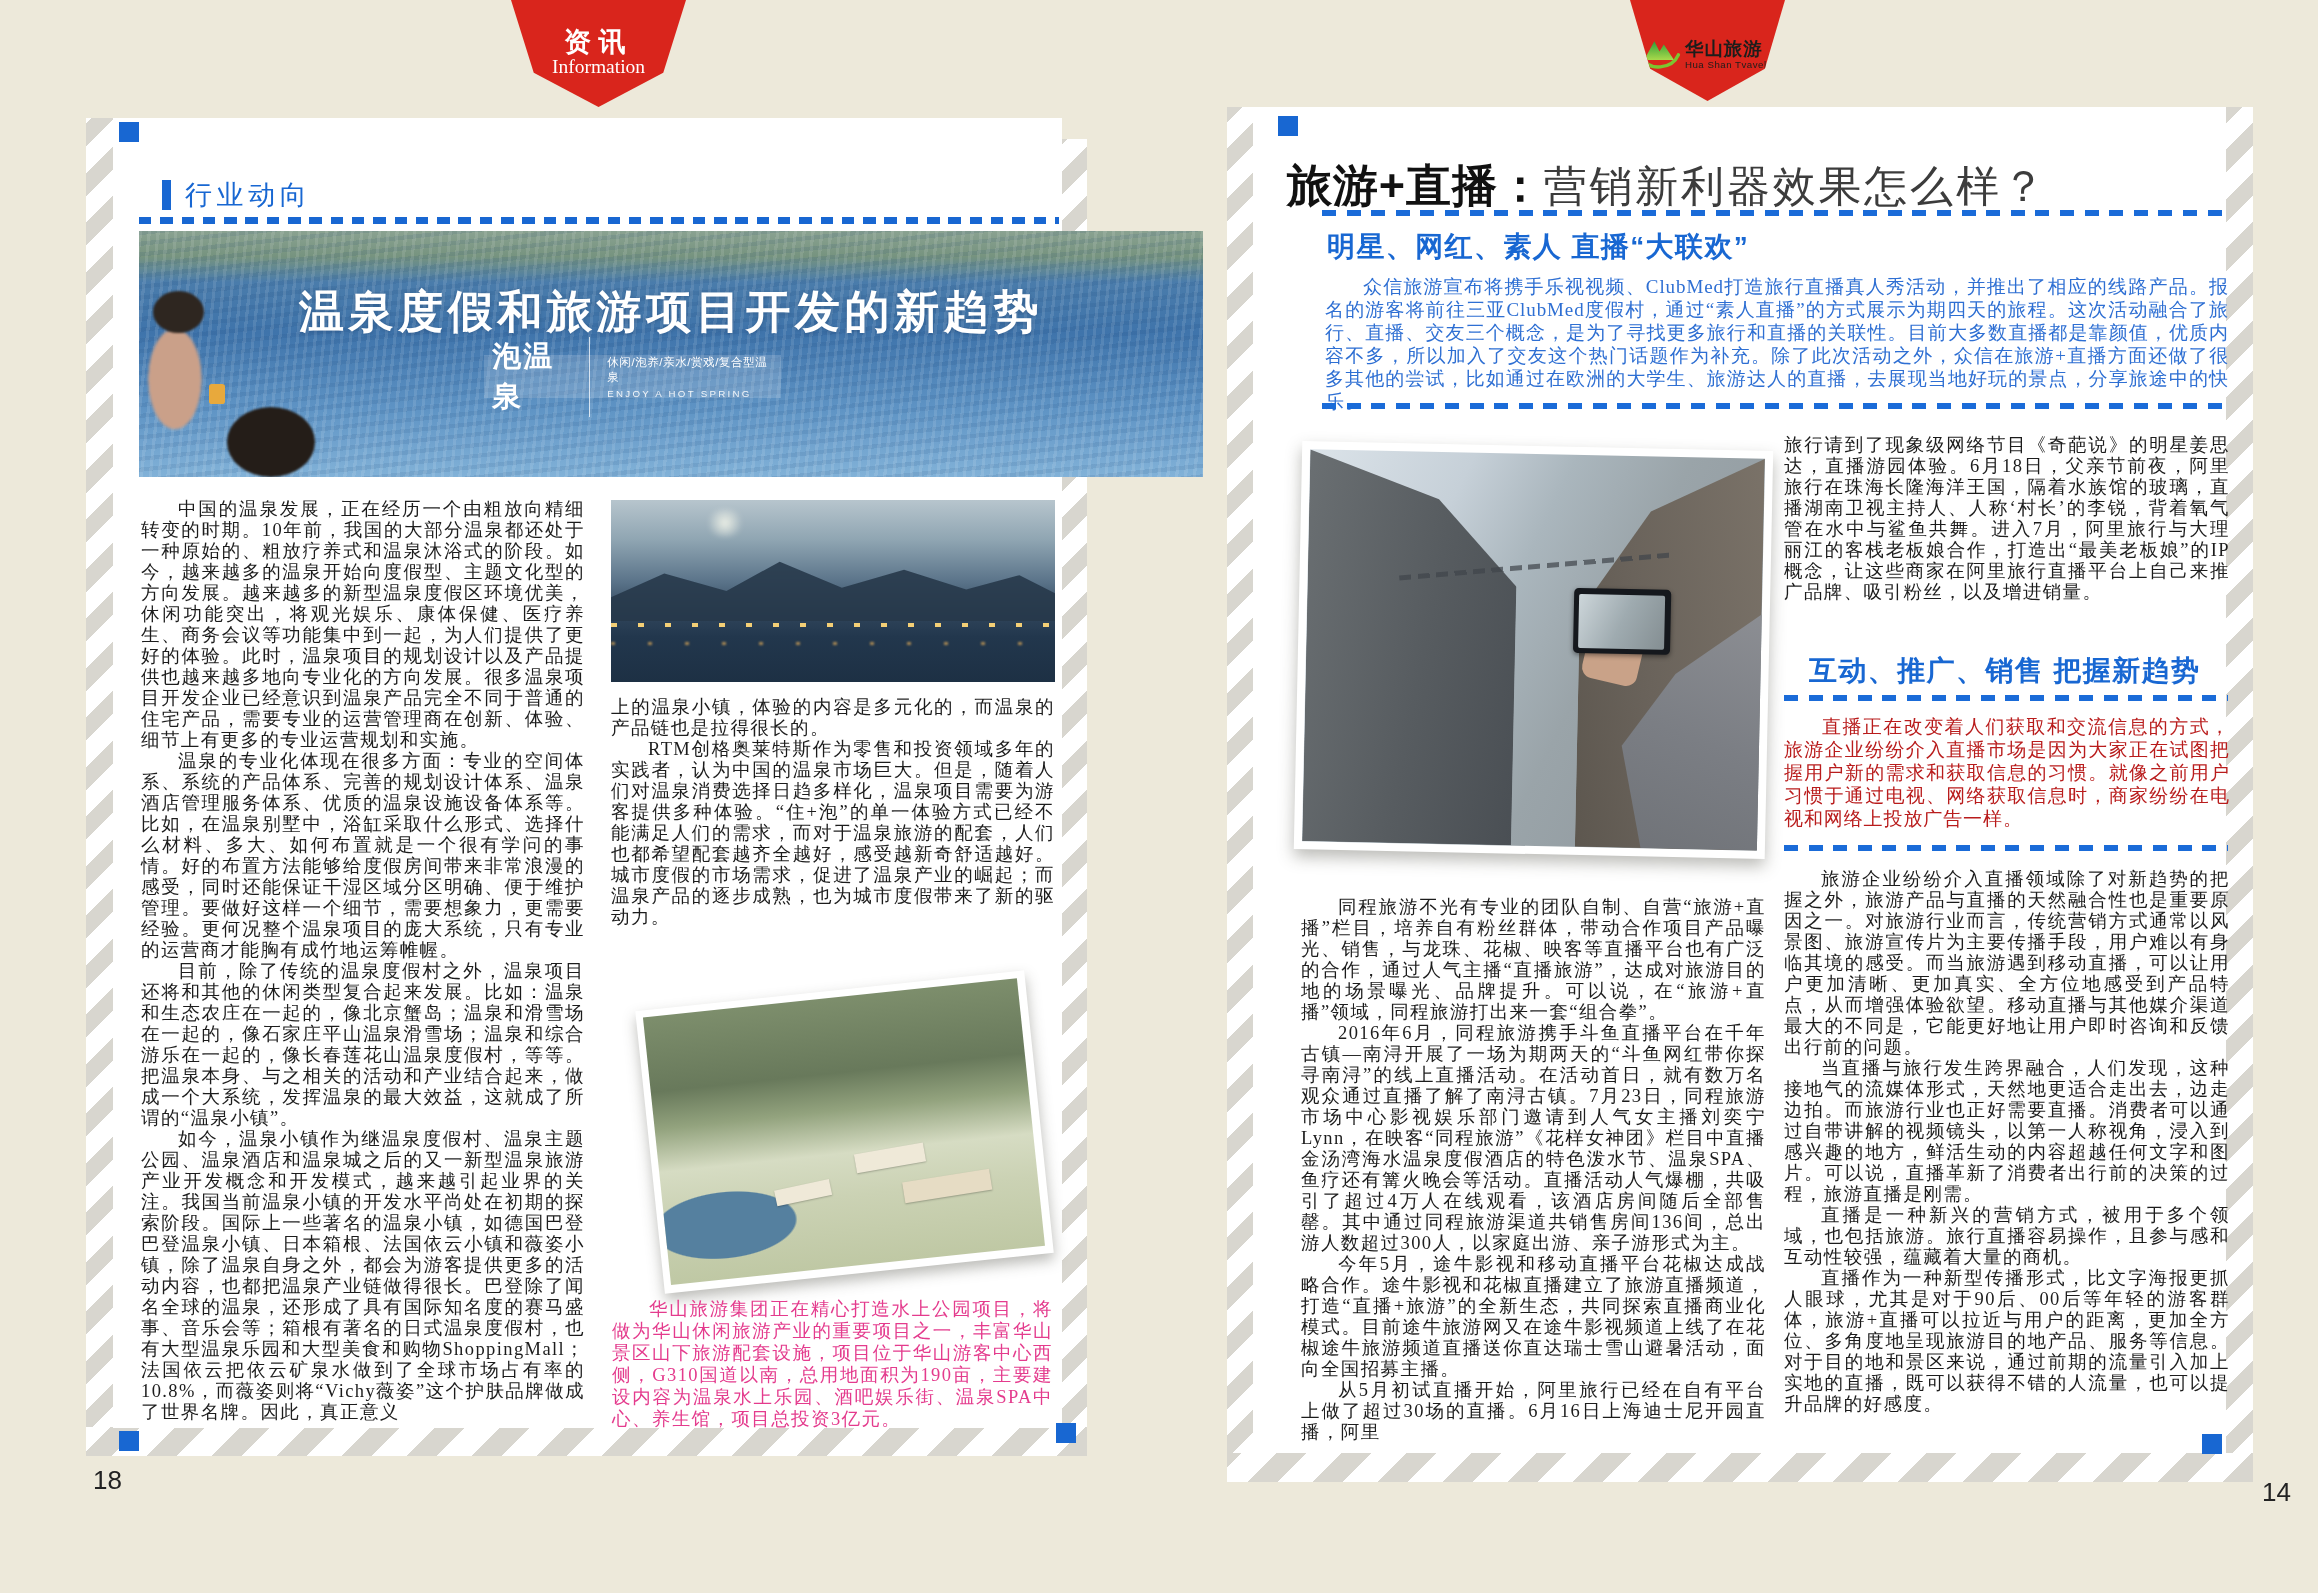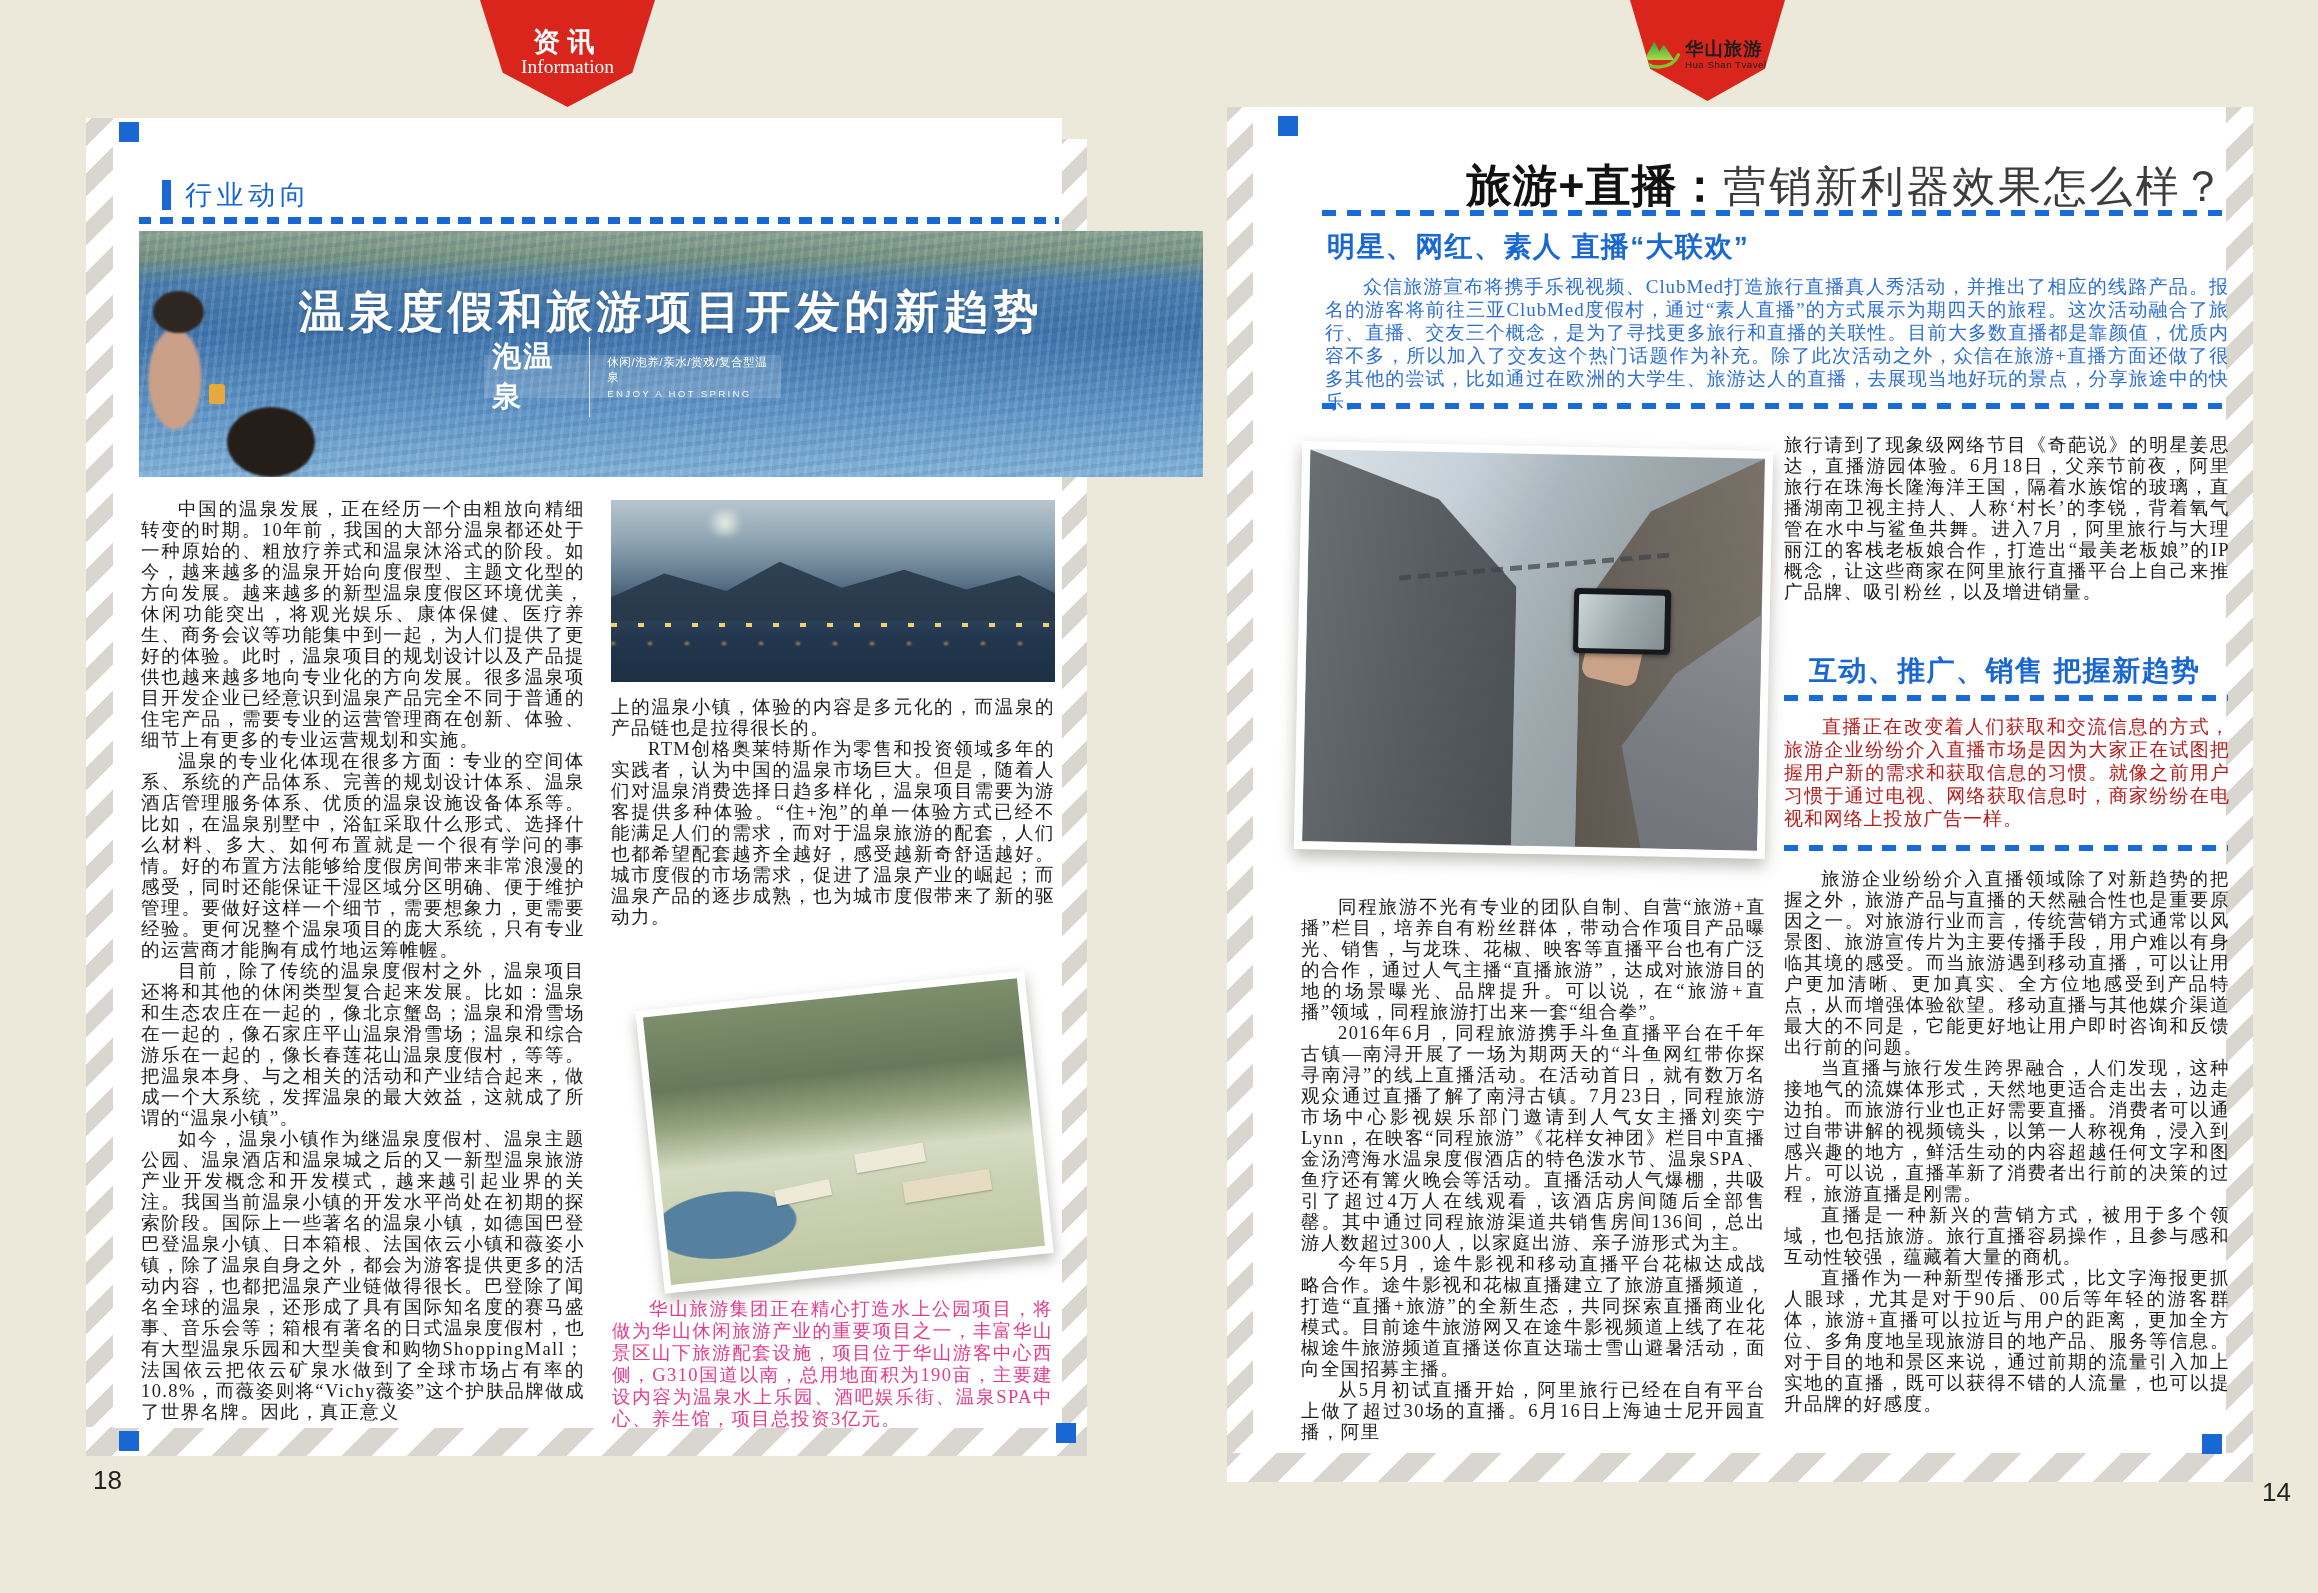--- a/index.html
+++ b/index.html
@@ -1,20 +1,20 @@
 <!DOCTYPE html>
 <html style="font-size:7.4px"><head>
 <meta charset="utf-8">
 <style>
   html,body{margin:0;padding:0;}
   body{width:2333px;height:1594px;position:relative;background:#ede9da;font-family:"Liberation Serif",serif;overflow:hidden;}
 
   
   .ribbon{position:absolute;top:0;background:#d9251c;clip-path:polygon(0 0,100% 0,87% 68%,50% 100%,13% 68%);}
-  .ribbon-left{left:480px;width:175px;height:107px;}
+  .ribbon-left{left:511px;width:175px;height:107px;}
   .ribbon-left .cn{position:absolute;top:24px;width:100%;text-align:center;color:#fff;font-family:"Liberation Sans",sans-serif;font-weight:bold;font-size:27px;letter-spacing:7.4px;}
   .ribbon-left .en{position:absolute;top:56px;width:100%;text-align:center;color:#fff;font-size:19.5px;}
   .ribbon-right{left:1630px;width:155px;height:101px;}
   .brandwrap{position:absolute;top:36px;left:8.3px;display:flex;align-items:center;gap:3.7px;}
   .brand-txt .cn{color:#1d1d1b;font-family:"Liberation Sans",sans-serif;font-weight:bold;font-size:18.5px;letter-spacing:0.9px;line-height:18.5px;}
   .brand-txt .en{color:#1d1d1b;font-family:"Liberation Sans",sans-serif;font-size:9.7px;letter-spacing:0.5px;}
 
   
   .panel{position:absolute;background:#fff;}
   .stripe-v{position:absolute;background:repeating-linear-gradient(-45deg,#d8d6cf 0 16px,#ffffff 16px 35px);}
@@ -65,21 +65,21 @@
   .imgair{position:absolute;left:649px;top:990px;width:376px;height:269px;background:#fff;padding:7.4px;box-shadow:0 6.5px 14px rgba(60,60,50,.35);transform:rotate(-6deg);}
   .imgair .inner{width:100%;height:100%;position:relative;overflow:hidden;
     background:radial-gradient(ellipse 121px 56px at 16% 80%,#55809f 0 58%,transparent 60%),
       linear-gradient(180deg,#7d8e6c 0%,#68795b 28%,#93a37e 42%,#d6dcc3 58%,#cbd2b4 74%,#bfc8a4 100%);}
   .imgair .bld1,.imgair .bld2,.imgair .bld3{position:absolute;background:#efe9d8;box-shadow:0 0.9px 1.9px rgba(0,0,0,.25);}
   .imgair .bld1{left:52%;top:58%;width:70px;height:18.5px;transform:rotate(-4deg);}
   .imgair .bld2{left:64%;top:70%;width:88px;height:21.3px;transform:rotate(-3deg);background:#e6dcc4;}
   .imgair .bld3{left:30%;top:68%;width:56px;height:16px;transform:rotate(-6deg);}
 
   
-  .rtitle{position:absolute;left:1323px;top:156px;width:904px;white-space:nowrap;text-align:right;}
+  .rtitle{position:absolute;left:1287px;top:156px;width:904px;white-space:nowrap;}
   .rtitle .b{font-family:"Liberation Sans",sans-serif;font-weight:900;font-size:45px;color:#111;letter-spacing:0.9px;}
   .rtitle .r{font-size:43px;color:#3c3c3c;letter-spacing:2.8px;}
   .intro{position:absolute;left:1325px;top:275px;width:904px;}
   .intro p{color:#2e6fd3;font-size:19px;line-height:23px;letter-spacing:0.9px;text-align:justify;text-indent:2em;margin:0;}
   .colR1{position:absolute;left:1301px;top:897px;width:465px;}
   .colR2a{position:absolute;left:1784px;top:435px;width:446px;}
   .bluebox{position:absolute;left:1784px;top:715px;width:446px;}
   .bluebox p{color:#b91c1c;font-size:19px;line-height:23px;letter-spacing:0.9px;text-align:justify;text-indent:2em;margin:0;}
   .colR2b{position:absolute;left:1784px;top:869px;width:446px;}
 

